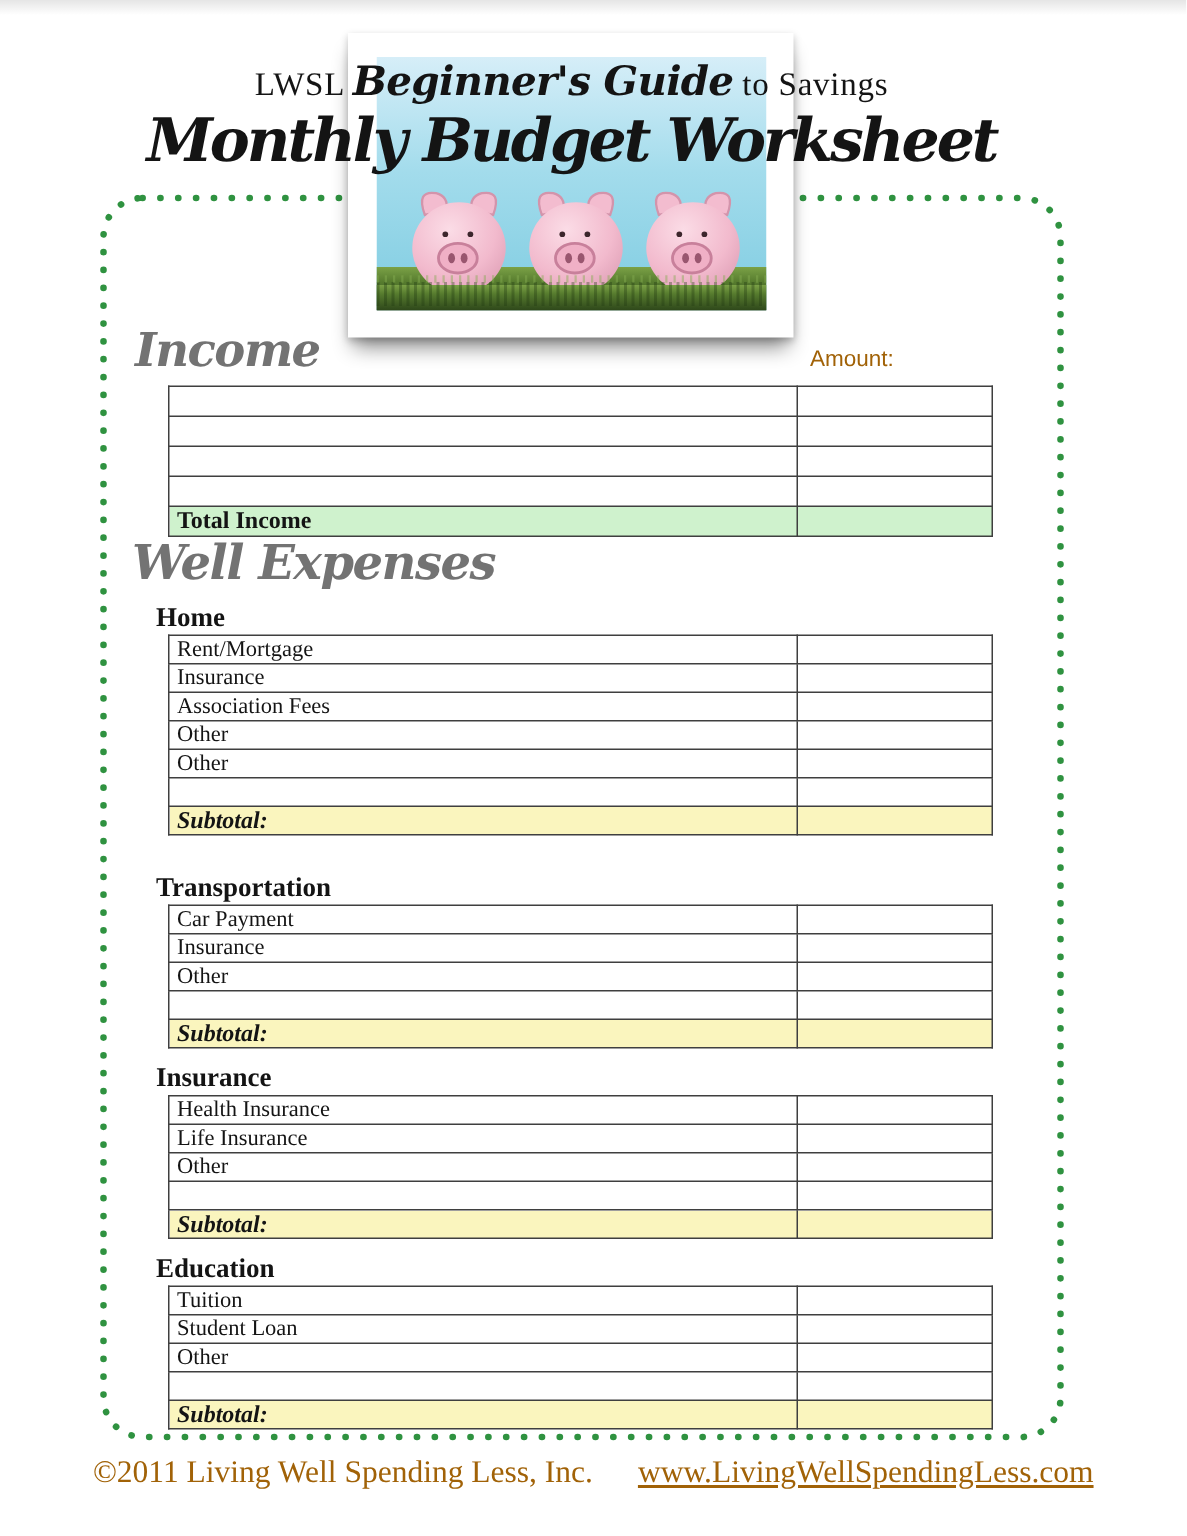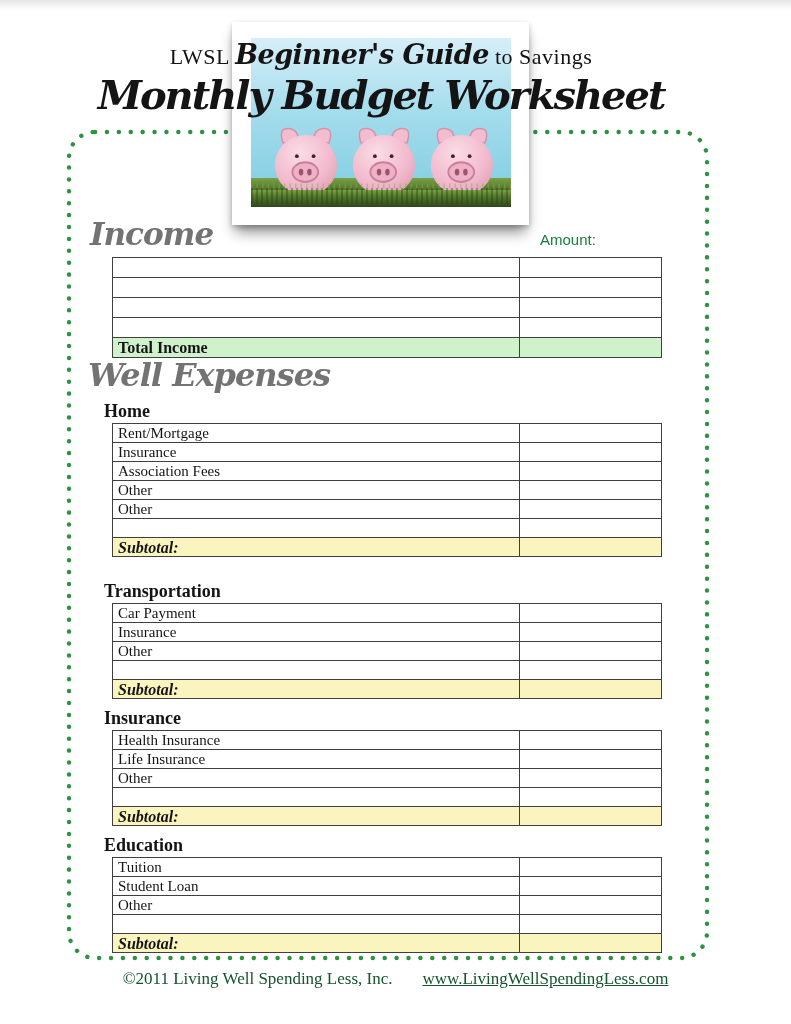--- a/index.html
+++ b/index.html
@@ -35,43 +35,43 @@
   
   .script-heading {
     position:absolute; z-index:3; font-family:"DejaVu Serif", serif;
     font-style:italic; font-weight:bold; letter-spacing:-1px; color:#737373;
   }
   .income-heading { left:90px; top:216px; font-size:31px; }
   .fixed-heading  { left:88px; top:356px; font-size:32px; }
 
   .amount-label {
     position:absolute; left:540px; top:231px; z-index:3;
-    font-family:"Liberation Sans", sans-serif; font-size:15px; color:#15803d;
+    font-family:"Liberation Sans", sans-serif; font-size:15px; color:#a16207;
   }
 
   
   .wksh { border-collapse:collapse; table-layout:fixed; width:550px; background:#ffffff; }
   .wksh td {
-    border:1.5px solid #3f3f3f; height:18px; padding:0 15px 0 5px;
+    border:1.5px solid #3f3f3f; height:18px; padding:0 3px 0 5px;
     font-size:15px; line-height:15px; vertical-align:middle; overflow:hidden; white-space:nowrap;
   }
   .wksh td.amount-cell { width:121px; }
   .income-table-wrap { position:absolute; left:112px; top:257px; z-index:2; }
   .income-table td { height:19px; }
   .total-row td { font-weight:bold; font-size:16px; }
   .subtotal-row td { font-weight:bold; font-style:italic; font-size:16px; }
 
   .category-block { position:absolute; left:104px; z-index:2; }
   .category-heading { font-size:18px; font-weight:bold; line-height:20px; margin:0 0 2px 0; }
   .category-block .wksh { margin-left:8px; }
 
   
   .footer {
     position:absolute; left:0; top:969px; width:791px; text-align:center; z-index:2;
-    font-size:17px; color:#14532d;
+    font-size:21px; color:#a16207;
   }
   .footer .link { text-decoration:underline; margin-left:30px; }
 </style>
 </head>
 <body>
 
 <div class="page">
 
   <div class="page-top-shade"></div>
 

